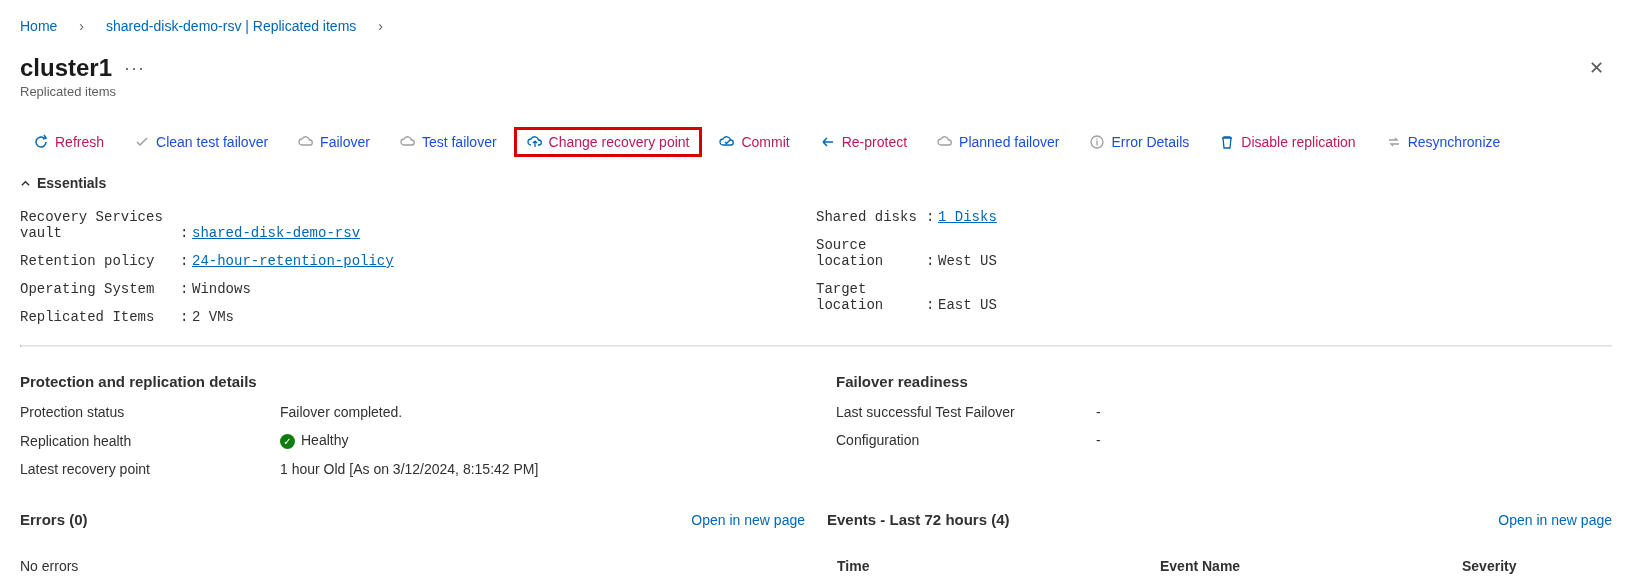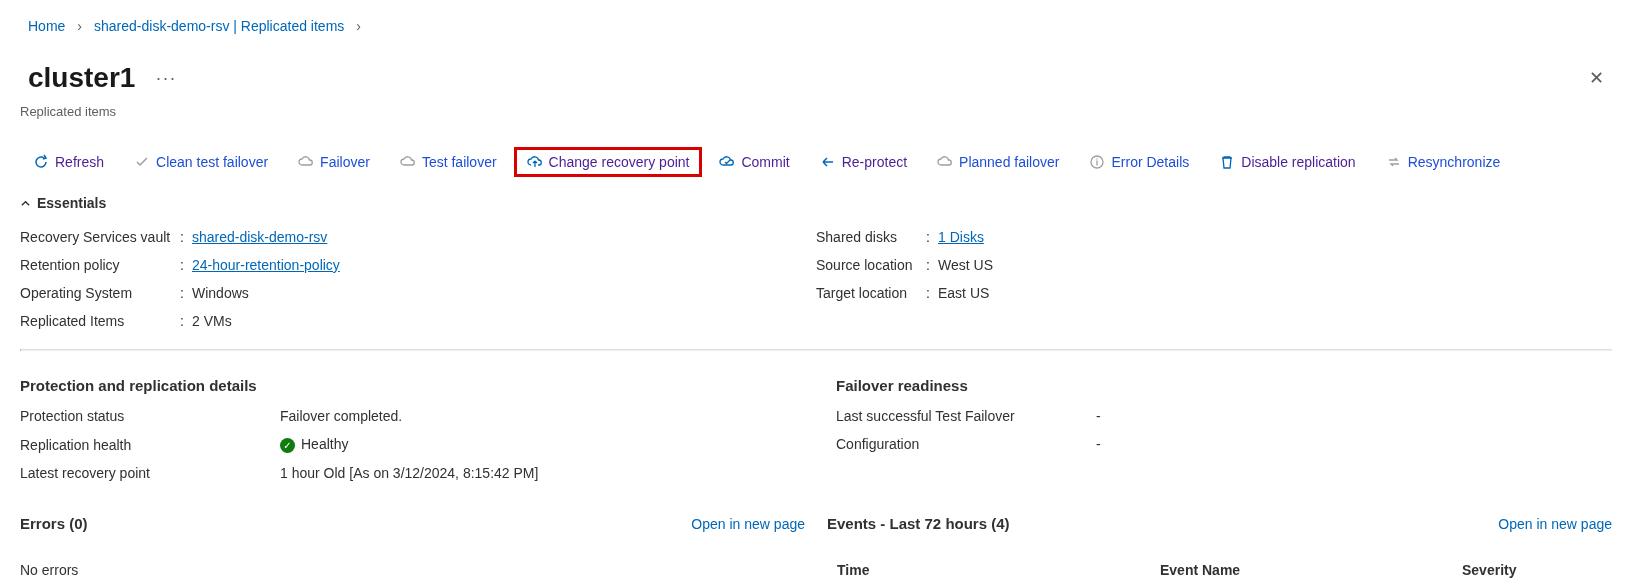--- a/index.html
+++ b/index.html
@@ -8,46 +8,46 @@
     padding: 18px 20px;
     font-family: "Segoe UI", -apple-system, Arial, sans-serif;
     font-size: 14px;
     color: #323130;
     background: #fff;
   }
   a { color: #0067b8; text-decoration: none; cursor: pointer; }
   .text-underline { text-decoration: underline; }
 
   
-  .breadcrumb { font-size: 14px; color: #605e5c; display: flex; align-items: center; gap: 12px; margin-left: 8px; }
+  .breadcrumb { font-size: 14px; color: #605e5c; display: flex; align-items: center; gap: 22px; }
   .breadcrumb .chev { color: #605e5c; }
 
   
   .title-row { display: flex; align-items: center; justify-content: space-between; margin-top: 20px; }
   .title-left { display: flex; align-items: center; gap: 12px; }
-  h1 { font-size: 28px; font-weight: 600; margin: 8px; color: #1b1a19; }
+  h1 { font-size: 24px; font-weight: 600; margin: 0; color: #1b1a19; }
   .ellipsis { color: #605e5c; font-size: 18px; letter-spacing: 1px; cursor: pointer; }
   .close-x { font-size: 18px; font-weight: 300; cursor: pointer; color: #605e5c; padding: 0 8px; }
   .subtitle { font-size: 13px; color: #605e5c; margin-top: 2px; }
 
   
   .toolbar { display: flex; align-items: center; gap: 4px; margin-top: 28px; flex-wrap: wrap; }
-  .tbtn { display: inline-flex; align-items: center; gap: 6px; padding: 4px 10px; font-size: 14px; cursor: pointer; border: 3px solid transparent; color: #4c1d95; }
+  .tbtn { display: inline-flex; align-items: center; gap: 6px; padding: 4px 10px; font-size: 14px; cursor: pointer; border: 3px solid transparent; color: #be185d; }
   .tbtn.disabled { color: #1d4ed8; cursor: default; }
   .tbtn .ico { display: inline-flex; width: 16px; height: 16px; align-items: center; justify-content: center; }
   .tbtn.blue .ico svg { stroke: #0067b8; fill: none; }
   .tbtn.highlight { border: 3px solid #d90000; }
   .tbtn.delete .ico svg { stroke: #0067b8; }
 
   
   .essentials-header { display: flex; align-items: center; gap: 6px; font-weight: 600; font-size: 14px; margin-top: 18px; cursor: pointer; }
   .chevron-up { width: 11px; height: 11px; }
   .essentials-grid { display: flex; margin-top: 12px; margin-bottom: 14px; }
   .ess-col { flex: 1; }
-  .ess-row { display: flex; align-items: flex-start; padding: 6px 0; font-size: 14px; }
+  .ess-row { display: flex; align-items: flex-end; padding: 6px 0; font-size: 14px; font-family: Liberation Mono, monospace; }
   .ess-label { width: 160px; color: #323130; }
   .ess-colon { width: 12px; }
   .divider { border-top: 1px solid #e1dfdd; margin: 0; }
 
   
   .details-grid { display: flex; gap: 40px; margin-top: 26px; }
   .det-col { flex: 1; }
   .det-heading { font-weight: 600; font-size: 15px; margin-bottom: 8px; }
   .det-row { display: flex; align-items: center; padding: 6px 0; font-size: 14px; }
   .det-label { width: 260px; color: #323130; }

